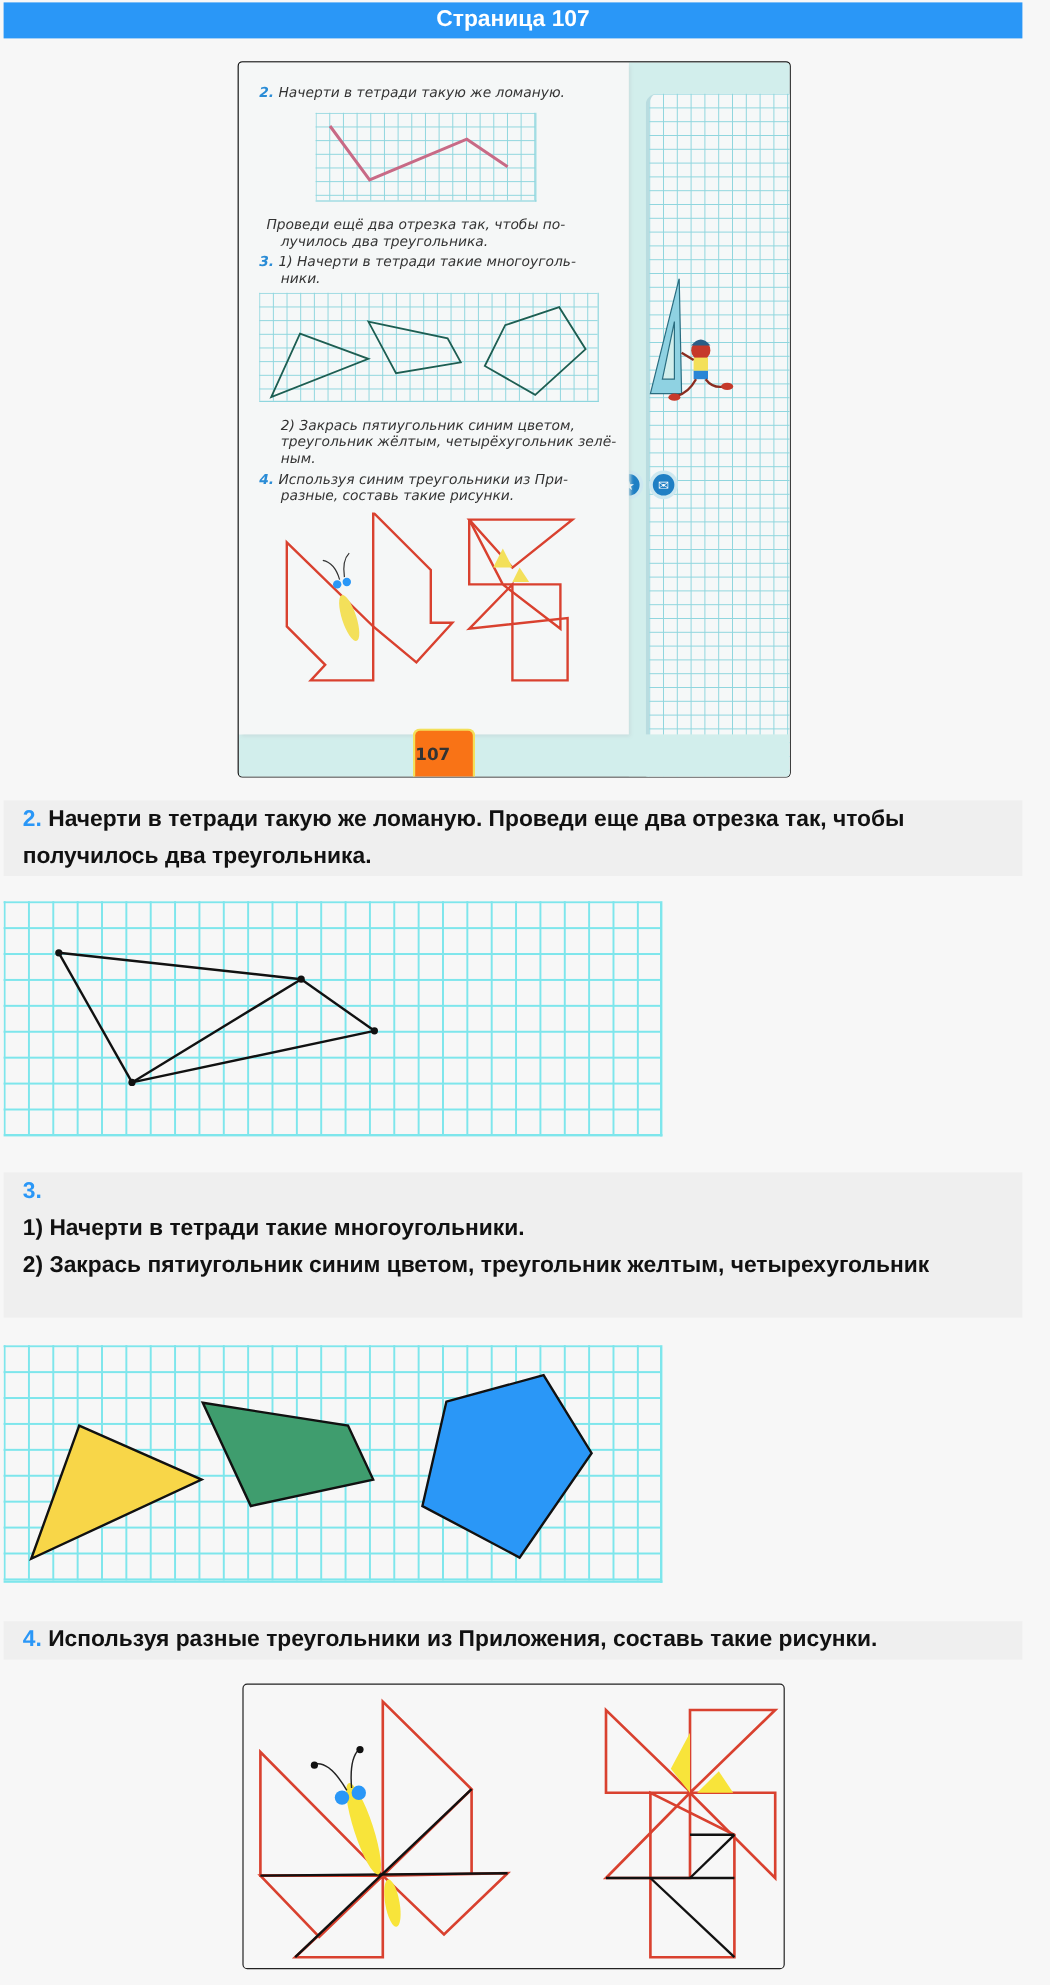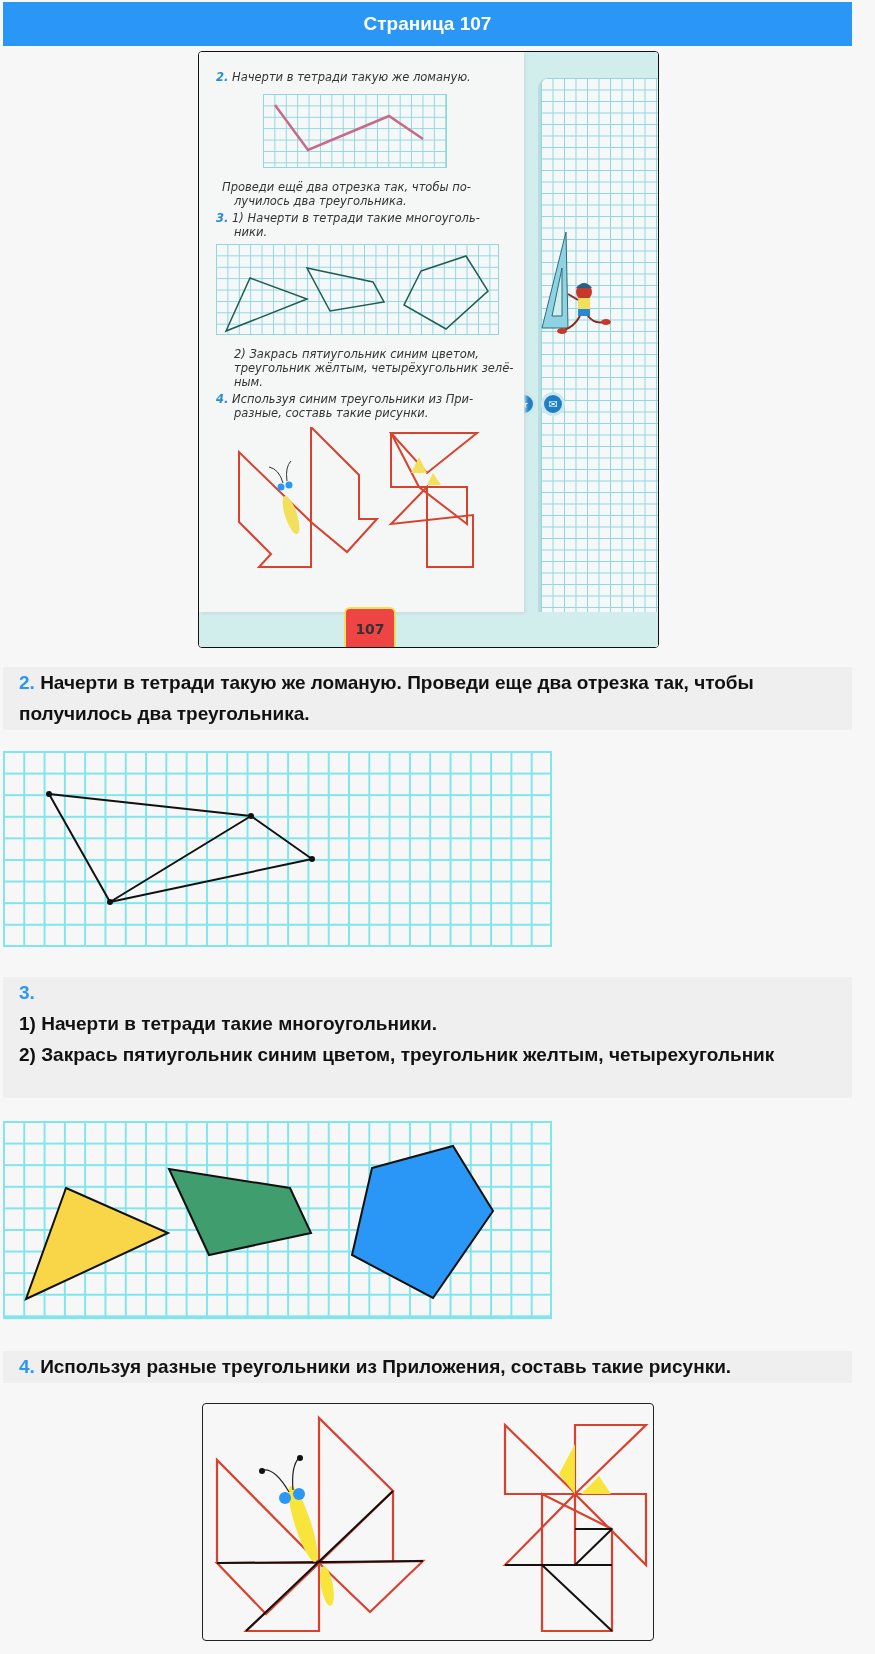--- a/index.html
+++ b/index.html
@@ -1,20 +1,20 @@
 <!DOCTYPE html>
 <html><head>
 <meta charset="utf-8">
 <style>
   * { box-sizing: border-box; margin: 0; padding: 0; }
   html, body { width: 875px; height: 1654px; background: #F7F7F7; overflow: hidden; }
   body { position: relative; font-family: "Liberation Sans", sans-serif; color: #111; }
 
   .page-header {
-    position: absolute; left: 3px; top: 2px; width: 849px; height: 44px;
+    position: absolute; left: 3px; top: 2px; width: 849px; height: 30px;
     background: #2A97F7; color: #fff; font-weight: bold; font-size: 19px;
     display: flex; align-items: center; justify-content: center;
   }
 
   .book-frame {
     position: absolute; left: 198px; top: 51px; width: 461px; height: 597px;
     border: 1.5px solid #111; border-radius: 4px; background: #F5F7F7; overflow: hidden;
   }
   .book-page { position: absolute; left: 0; top: 0; width: 325px; height: 560px; background: #F5F7F7; box-shadow: 2px 2px 3px #c8dede; }
   .book-margin { position: absolute; left: 0; top: 560px; width: 100%; height: 40px; background: #D2EEEC; }
@@ -37,22 +37,22 @@
     background-color: #F5F8F8;
     background-image:
       linear-gradient(to right, #8fd6de 1px, transparent 1px),
       linear-gradient(to bottom, #8fd6de 1px, transparent 1px);
     background-size: 11.4px 11.4px;
     border-right: 1px solid #8fd6de; border-bottom: 1px solid #8fd6de;
   }
 
   .page-tab {
     position: absolute; left: 145px; top: 555px; width: 52px; height: 42px;
-    background: #ef4444; border: 2px solid #F3E05A; border-bottom: none; border-radius: 6px 6px 0 0;
-    display: flex; align-items: center; justify-content: center;
+    background: #f97316; border: 2px solid #F3E05A; border-bottom: none; border-radius: 6px 6px 0 0;
+    display: flex; align-items: center; 
     font-weight: bold; font-size: 14px; color: #333; font-family: "DejaVu Sans", sans-serif;
   }
 
   .circle-btn {
     position: absolute; width: 24px; height: 24px; border-radius: 50%;
     background: #1F7FC4; border: 3px solid #CDE8F0;
     display: flex; align-items: center; justify-content: center; color: #fff; font-size: 11px;
   }
 
   .task-box {

